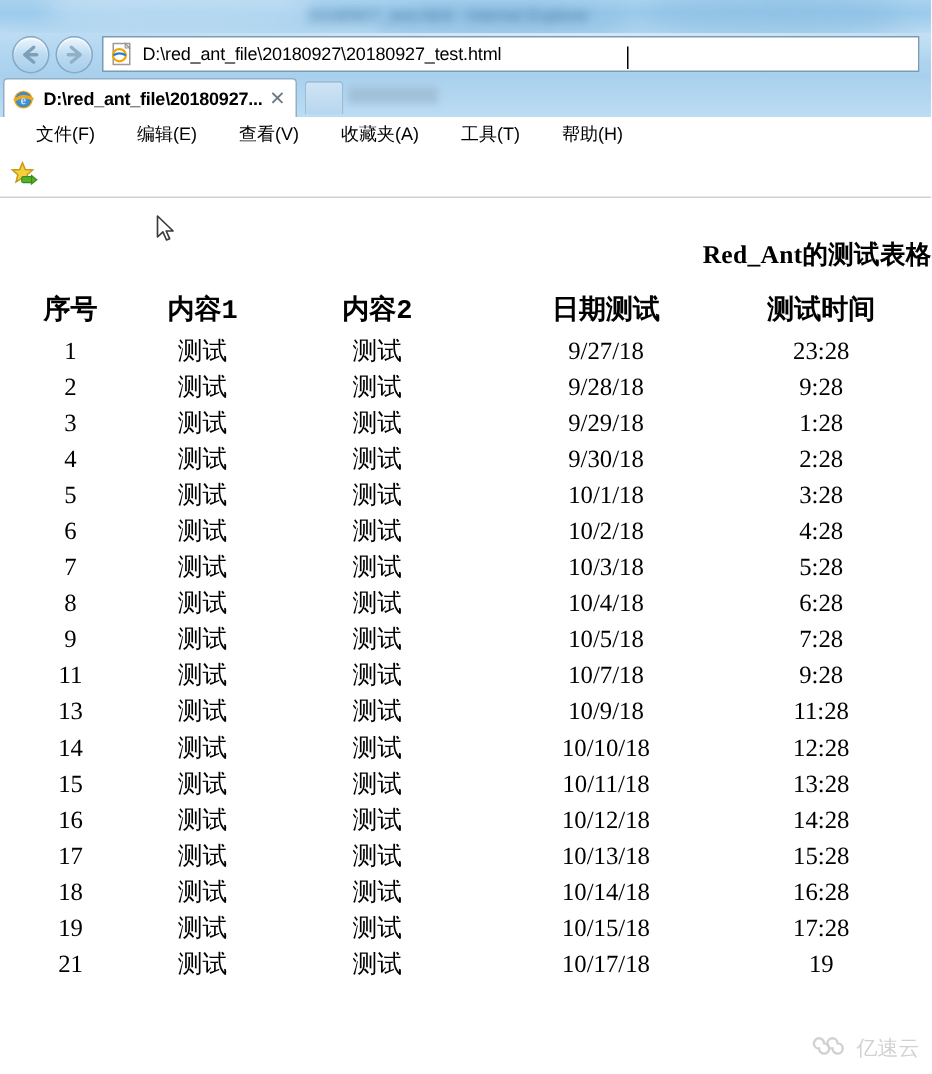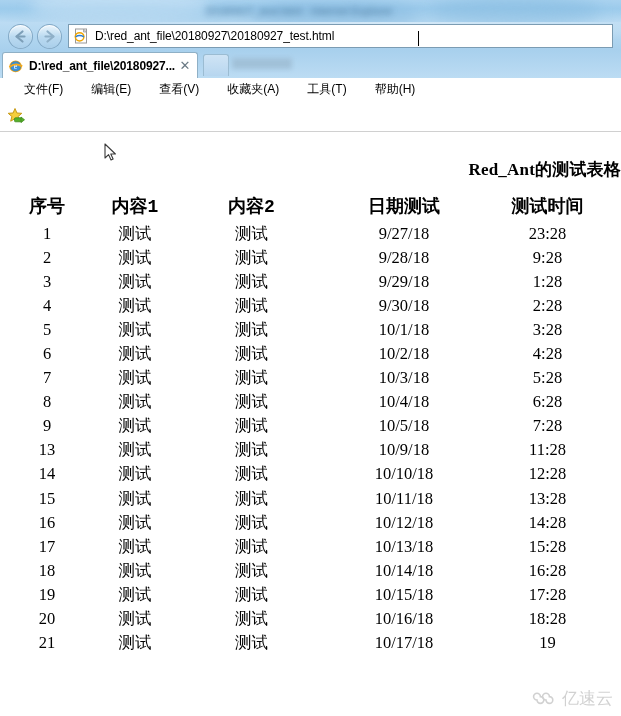--- a/index.html
+++ b/index.html
@@ -222,21 +222,21 @@
 
   
   .watermark {
     position: absolute;
     right: 8px; bottom: 6px;
     display: flex; align-items: center;
     opacity: .45;
     pointer-events: none;
   }
   .watermark .wm-text {
-    font-size: 17px;
+    font-size: 14px;
     color: #9a9a9a;
     margin-left: 4px;
     font-family: "DejaVu Sans", sans-serif;
   }
 
   
   .cursor {
     position: absolute;
     left: 104px; top: 143px;
     width: 14px; height: 20px;
@@ -398,20 +398,27 @@
             <td class="c-time">6:28</td>
           </tr>
           <tr>
             <td class="c-no">9</td>
             <td class="c-c1">测试</td>
             <td class="c-c2">测试</td>
             <td class="c-date">10/5/18</td>
             <td class="c-time">7:28</td>
           </tr>
           <tr>
+            <td class="c-no">11</td>
+            <td class="c-c1">测试</td>
+            <td class="c-c2">测试</td>
+            <td class="c-date">10/7/18</td>
+            <td class="c-time">9:28</td>
+          </tr>
+          <tr>
             <td class="c-no">13</td>
             <td class="c-c1">测试</td>
             <td class="c-c2">测试</td>
             <td class="c-date">10/9/18</td>
             <td class="c-time">11:28</td>
           </tr>
           <tr>
             <td class="c-no">14</td>
             <td class="c-c1">测试</td>
             <td class="c-c2">测试</td>
@@ -445,27 +452,20 @@
             <td class="c-c2">测试</td>
             <td class="c-date">10/14/18</td>
             <td class="c-time">16:28</td>
           </tr>
           <tr>
             <td class="c-no">19</td>
             <td class="c-c1">测试</td>
             <td class="c-c2">测试</td>
             <td class="c-date">10/15/18</td>
             <td class="c-time">17:28</td>
-          </tr>
-          <tr>
-            <td class="c-no">20</td>
-            <td class="c-c1">测试</td>
-            <td class="c-c2">测试</td>
-            <td class="c-date">10/16/18</td>
-            <td class="c-time">18:28</td>
           </tr>
           <tr>
             <td class="c-no">21</td>
             <td class="c-c1">测试</td>
             <td class="c-c2">测试</td>
             <td class="c-date">10/17/18</td>
             <td class="c-time">19</td>
           </tr>
         </tbody>
     </table>

